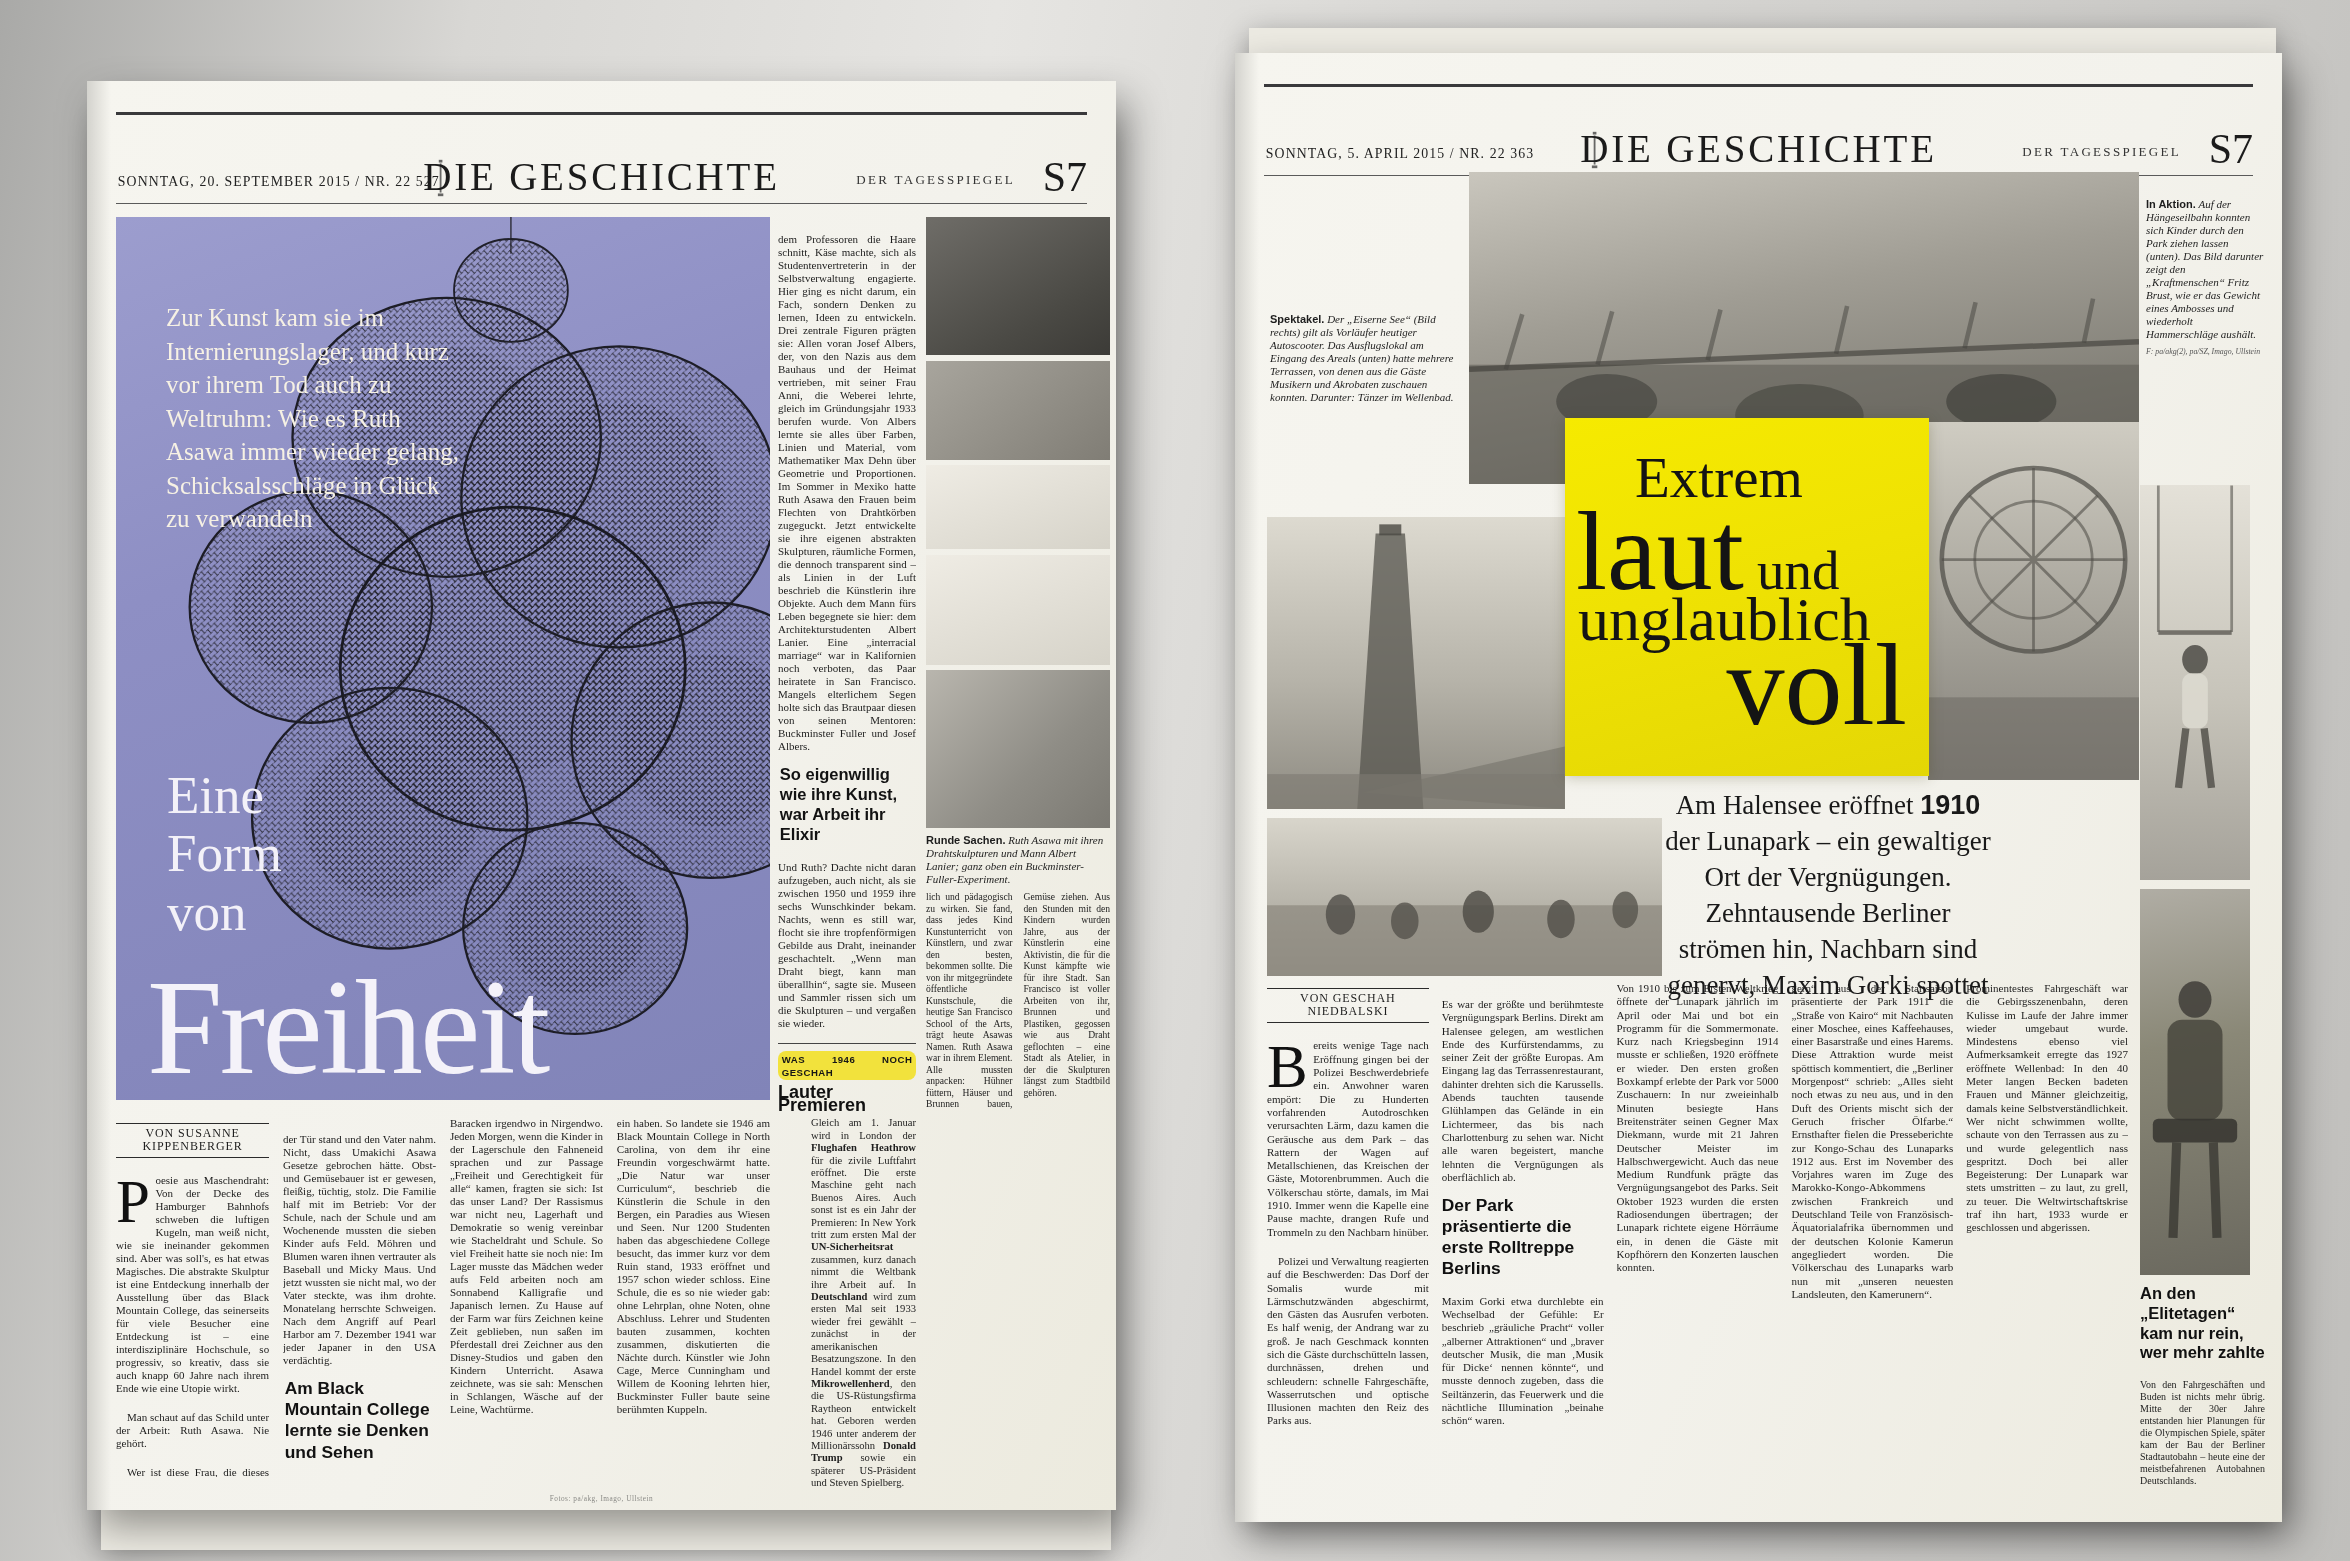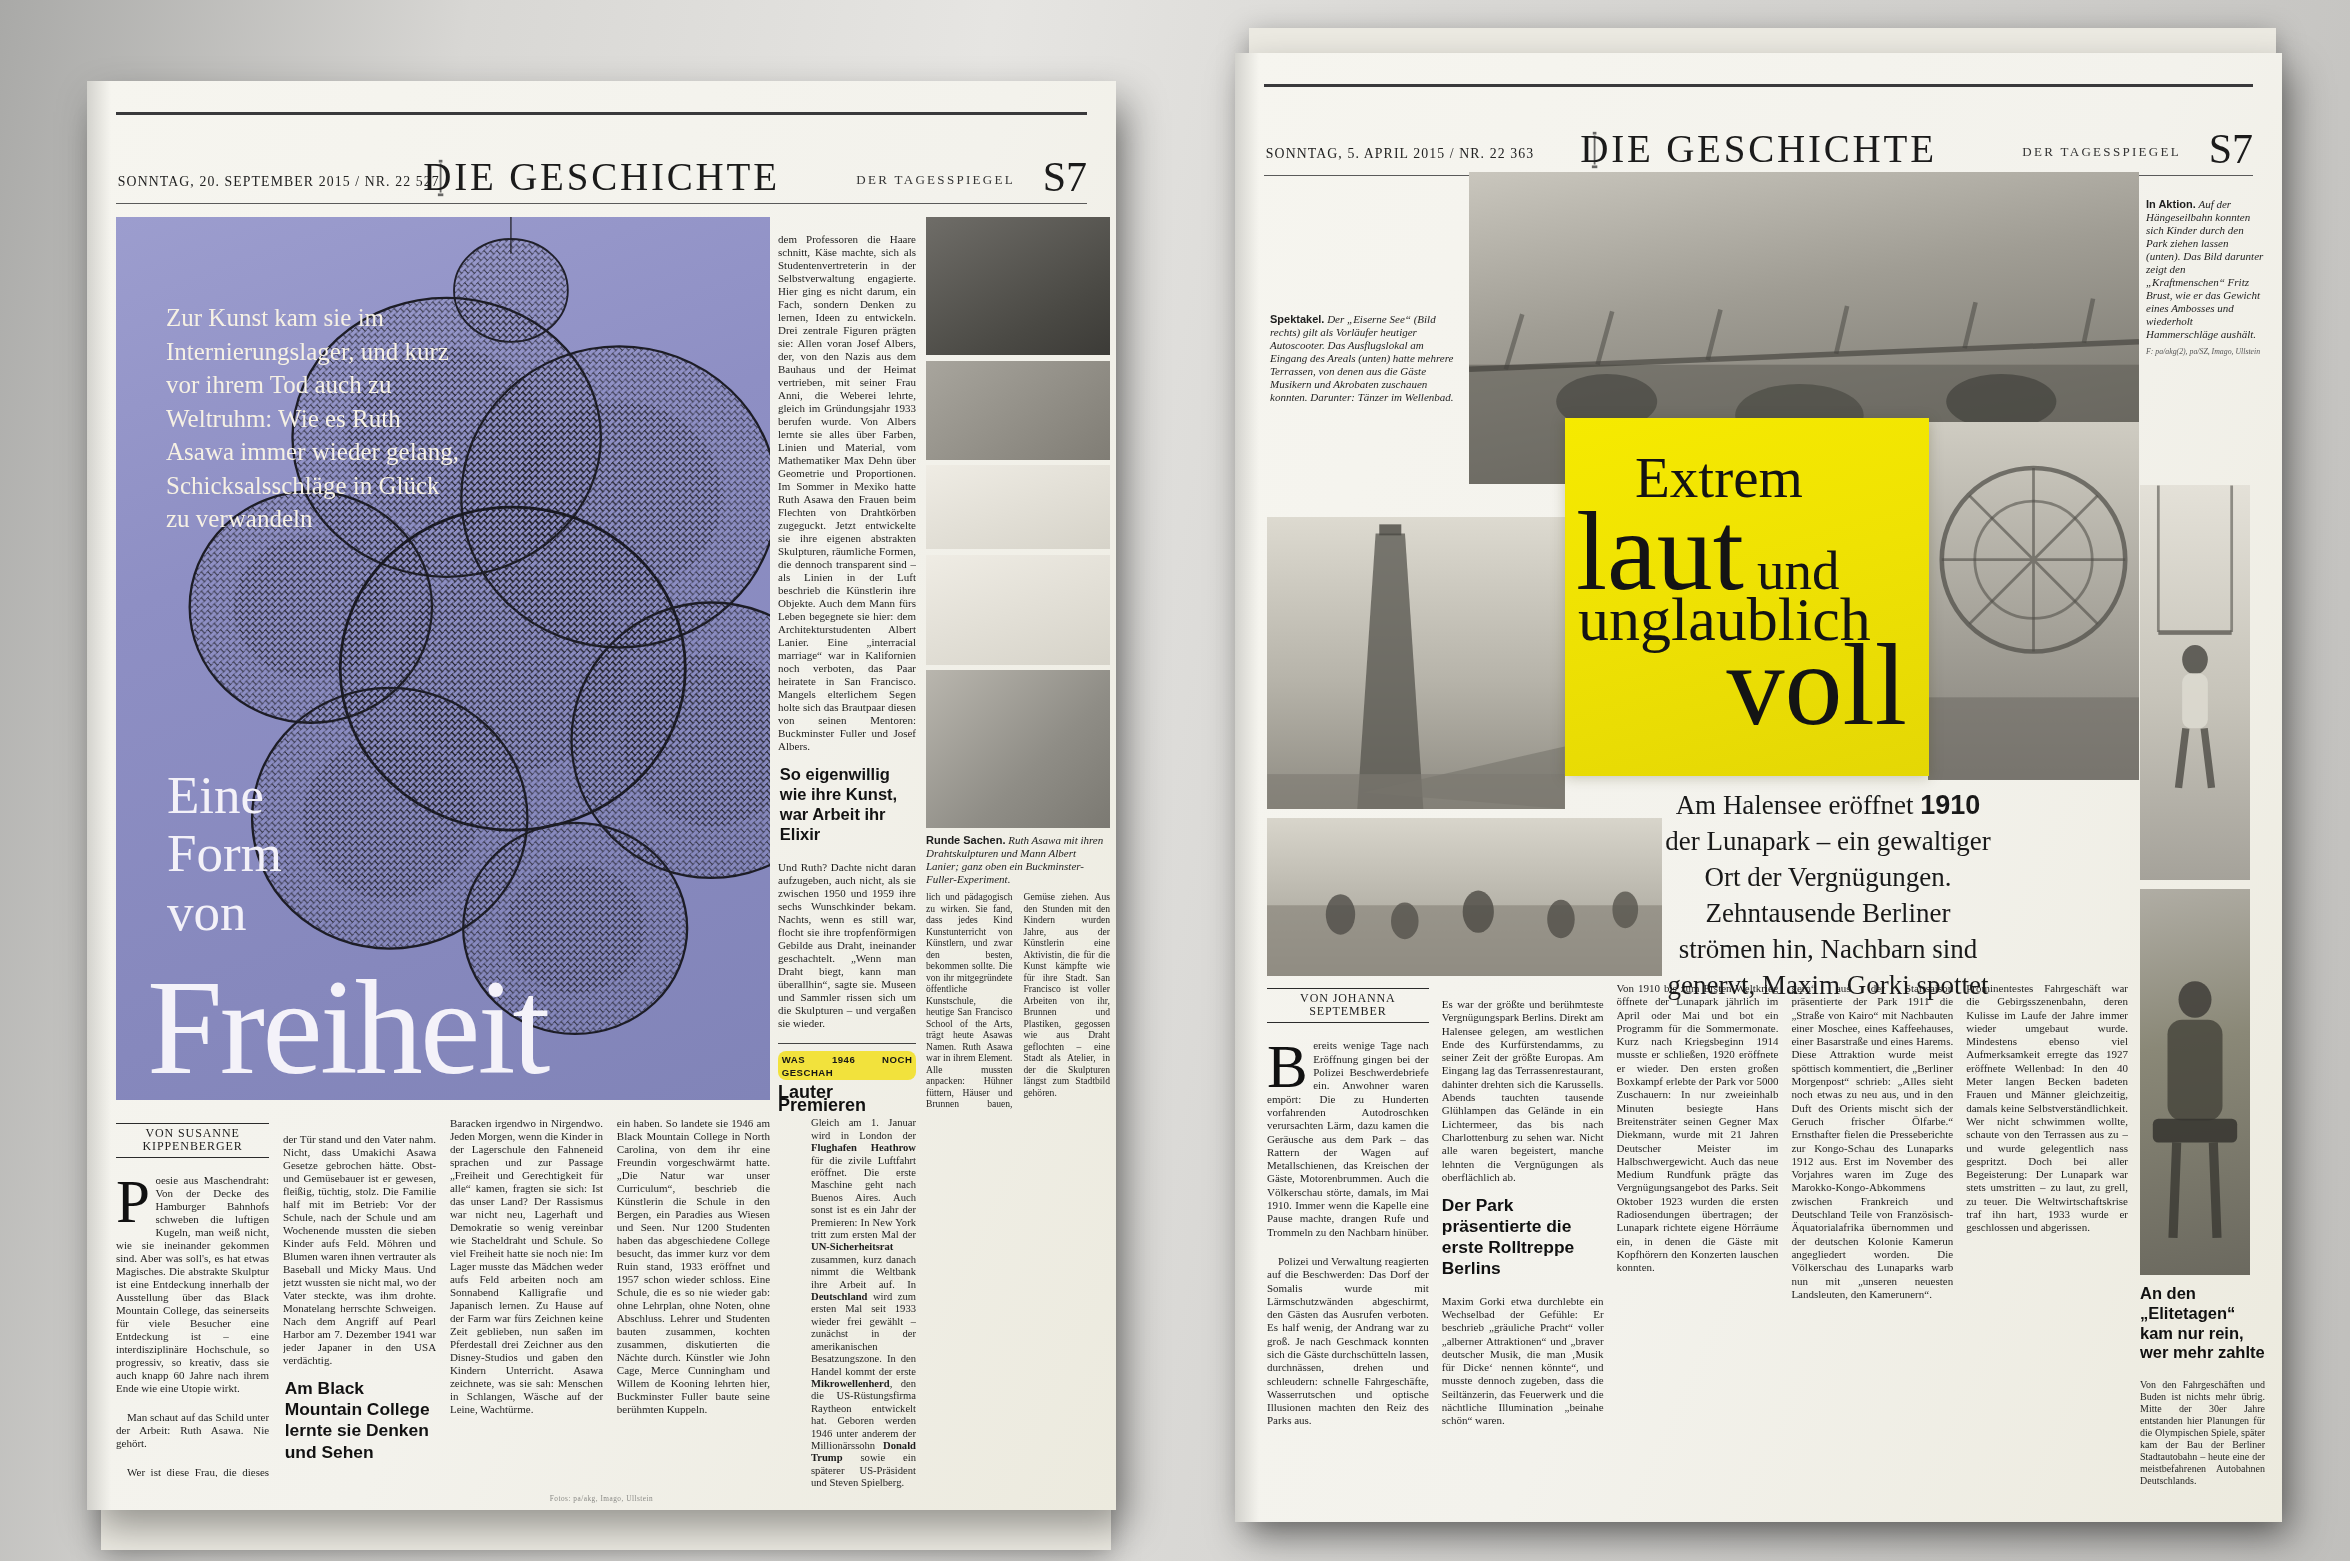--- a/index.html
+++ b/index.html
@@ -255,21 +255,21 @@
     </div>
 
     <div class="capL caption"><b>Spektakel.</b> <i>Der „Eiserne See“ (Bild rechts) gilt als Vorläufer heutiger Autoscooter. Das Ausflugslokal am Eingang des Areals (unten) hatte mehrere Terrassen, von denen aus die Gäste Musikern und Akrobaten zuschauen konnten. Darunter: Tänzer im Wellenbad.</i></div>
     <div class="capR caption"><b>In Aktion.</b> <i>Auf der Hängeseilbahn konnten sich Kinder durch den Park ziehen lassen (unten). Das Bild darunter zeigt den „Kraftmenschen“ Fritz Brust, wie er das Gewicht eines Ambosses und wiederholt Hammerschläge aushält.</i><span class="cred">F: pa/akg(2), pa/SZ, Imago, Ullstein</span></div>
   </div>
 
   <div class="dekR"><span>Am Halensee eröffnet </span><b>1910</b><span> der Lunapark – ein gewaltiger Ort der Vergnügungen. Zehntausende Berliner strömen hin, Nachbarn sind genervt, Maxim Gorki spottet</span></div>
 
   <div class="bodyR">
     <div class="bcol">
-      <div class="byline"><span>VON JOHANNA SEPTEMBER</span></div>
+      <div class="byline"><span>VON GESCHAH NIEDBALSKI</span></div>
       <p class="para"><span class="dropcap">B</span><span>ereits wenige Tage nach Eröffnung gingen bei der Polizei Beschwerdebriefe ein. Anwohner waren empört: Die zu Hunderten vorfahrenden Autodroschken verursachten Lärm, dazu kamen die Geräusche aus dem Park – das Rattern der Wagen auf Metallschienen, das Kreischen der Gäste, Motorenbrummen. Auch die Völkerschau störte, damals, im Mai 1910. Immer wenn die Kapelle eine Pause machte, drangen Rufe und Trommeln zu den Nachbarn hinüber.</span></p>
       <p class="para">Polizei und Verwaltung reagierten auf die Beschwerden: Das Dorf der Somalis wurde mit Lärmschutzwänden abgeschirmt, den Gästen das Ausrufen verboten. Es half wenig, der Andrang war zu groß. Je nach Geschmack konnten sich die Gäste durchschütteln lassen, durchnässen, drehen und schleudern: schnelle Fahrgeschäfte, Wasserrutschen und optische Illusionen machten den Reiz des Parks aus.</p>
     </div>
     <div class="bcol">
       <p class="para">Es war der größte und berühmteste Vergnügungspark Berlins. Direkt am Halensee gelegen, am westlichen Ende des Kurfürstendamms, zu seiner Zeit der größte Europas. Am Eingang lag das Terrassenrestaurant, dahinter drehten sich die Karussells. Abends tauchten tausende Glühlampen das Gelände in ein Lichtermeer, das bis nach Charlottenburg zu sehen war. Nicht alle waren begeistert, manche lehnten die Vergnügungen als oberflächlich ab.</p>
       <div class="pull">Der Park präsentierte die erste Rolltreppe Berlins</div>
       <p class="para">Maxim Gorki etwa durchlebte ein Wechselbad der Gefühle: Er beschrieb „gräuliche Pracht“ voller „alberner Attraktionen“ und „braver deutscher Musik, die man ‚Musik für Dicke‘ nennen könnte“, und musste dennoch zugeben, dass die Seiltänzerin, das Feuerwerk und die nächtliche Illumination „beinahe schön“ waren.</p>
     </div>
     <div class="bcol">Von 1910 bis zum Ersten Weltkrieg öffnete der Lunapark jährlich im April oder Mai und bot ein Programm für die Sommermonate. Kurz nach Kriegsbeginn 1914 musste er schließen, 1920 eröffnete er wieder. Den ersten großen Boxkampf erlebte der Park vor 5000 Zuschauern: In nur zweieinhalb Minuten besiegte Hans Breitensträter seinen Gegner Max Diekmann, wurde mit 21 Jahren Deutscher Meister im Halbschwergewicht. Auch das neue Medium Rundfunk prägte das Vergnügungsangebot des Parks. Seit Oktober 1923 wurden die ersten Radiosendungen übertragen; der Lunapark richtete eigene Hörräume ein, in denen die Gäste mit Kopfhörern den Konzerten lauschen konnten.</div>
     <div class="bcol">gern“ aus der Startsaison präsentierte der Park 1911 die „Straße von Kairo“ mit Nachbauten einer Moschee, eines Kaffeehauses, einer Basarstraße und eines Harems. Diese Attraktion wurde meist spöttisch kommentiert, die „Berliner Morgenpost“ schrieb: „Alles sieht noch etwas zu neu aus, und in den Duft des Orients mischt sich der Geruch frischer Ölfarbe.“ Ernsthafter fielen die Presseberichte zur Kongo-Schau des Lunaparks 1912 aus. Erst im November des Vorjahres waren im Zuge des Marokko-Kongo-Abkommens zwischen Frankreich und Deutschland Teile von Französisch-Äquatorialafrika übernommen und der deutschen Kolonie Kamerun angegliedert worden. Die Völkerschau des Lunaparks warb nun mit „unseren neuesten Landsleuten, den Kamerunern“.</div>

